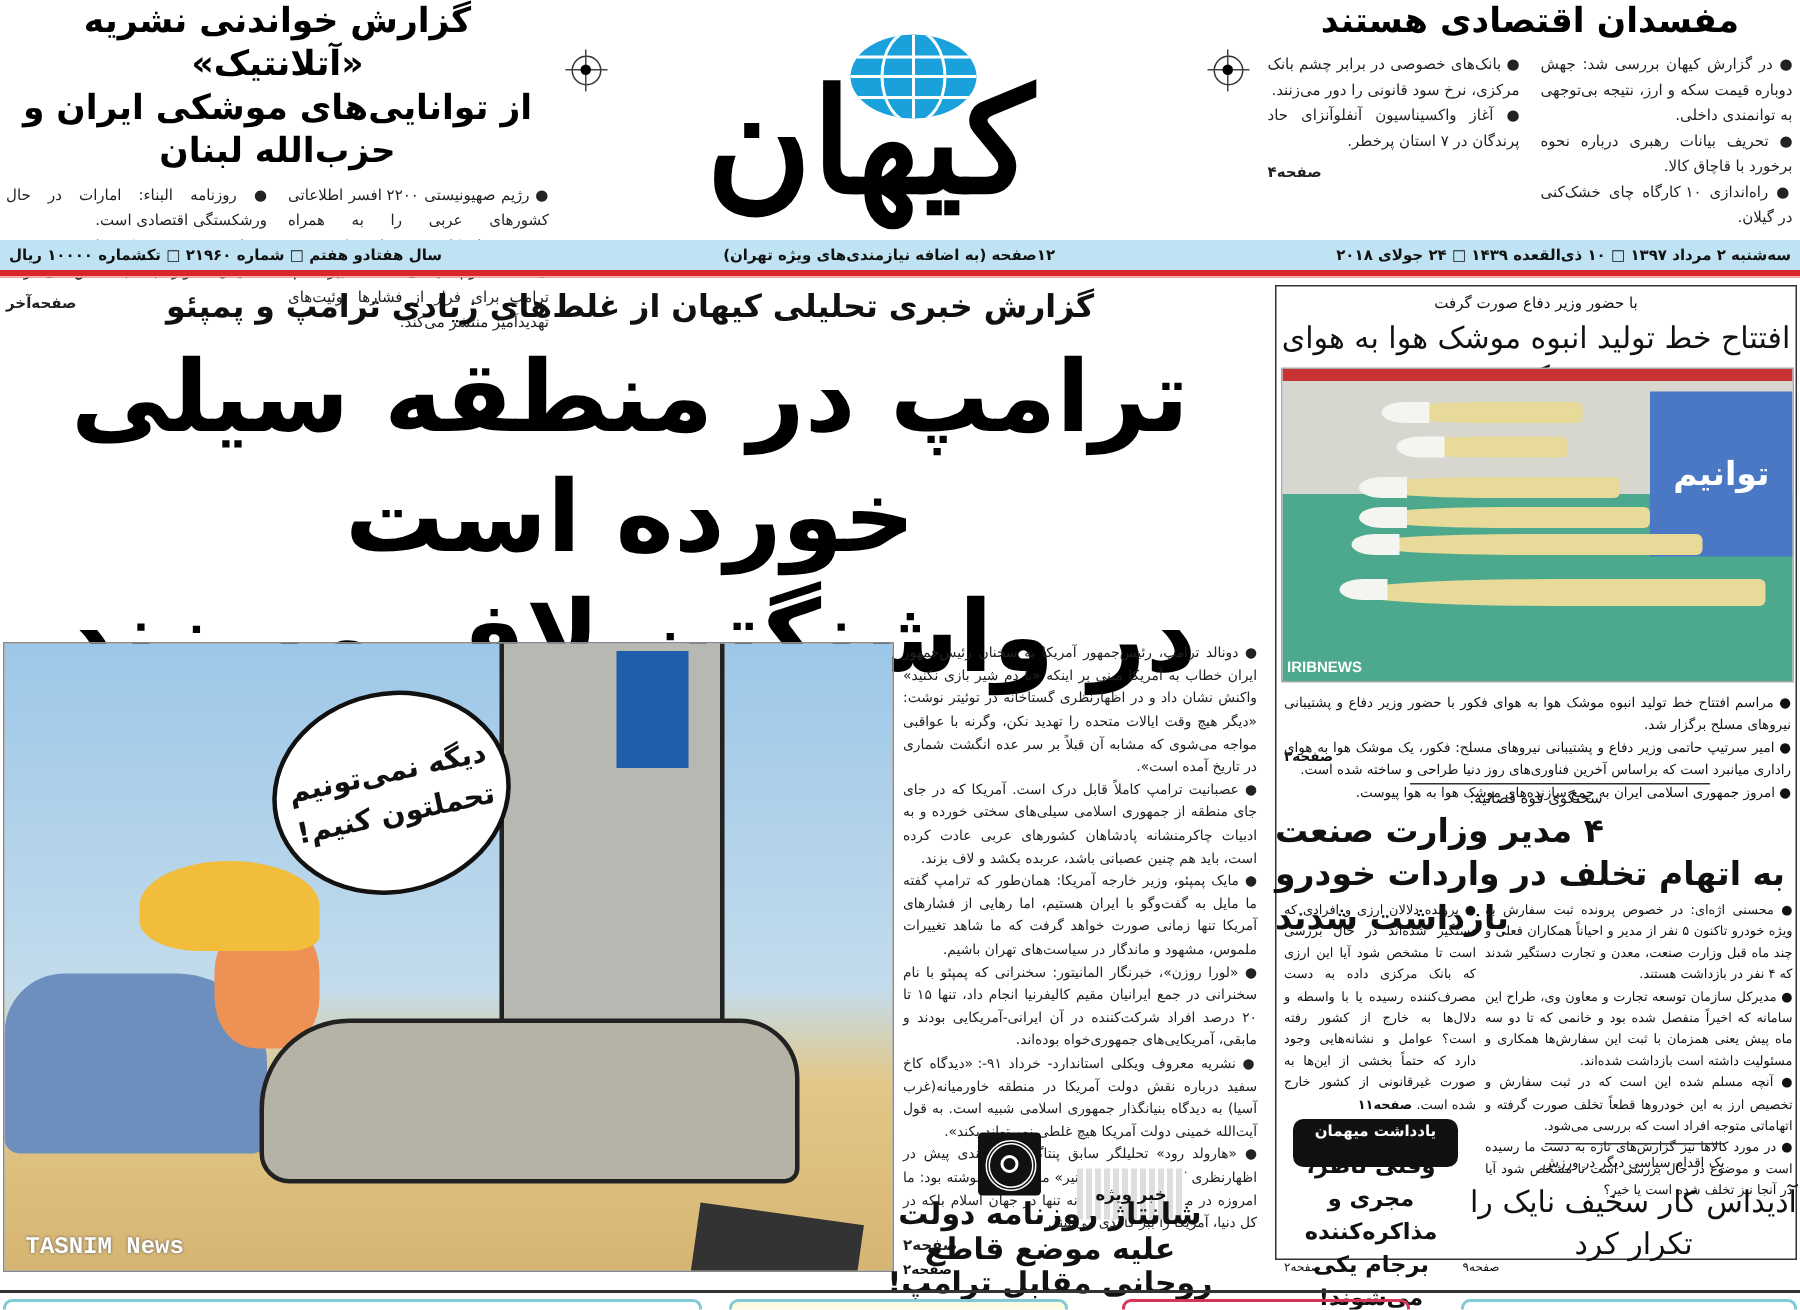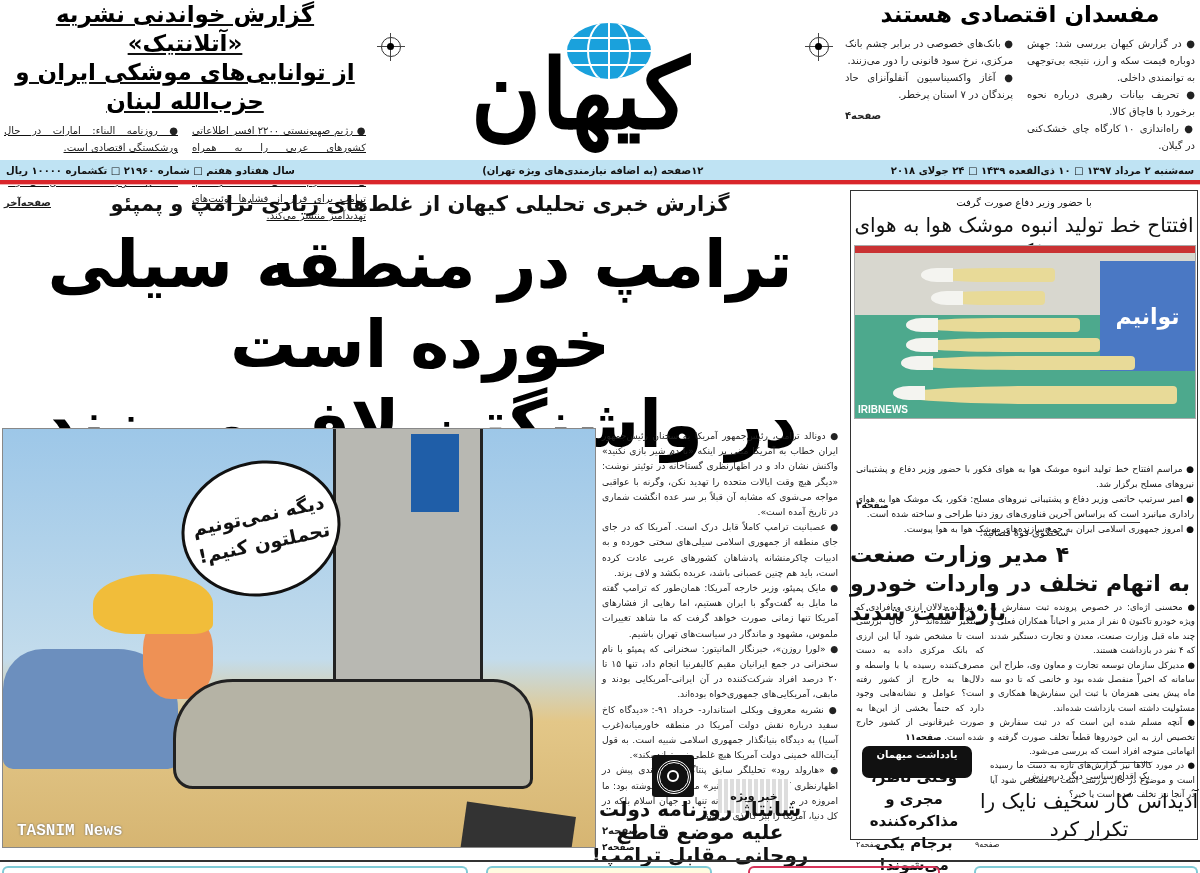--- a/index.html
+++ b/index.html
@@ -56,21 +56,21 @@
   .special-icon:before { content: ""; position: absolute; left: 5px; top: 5px; width: 28px; height: 28px; border: 3px double #fff; border-radius: 50%; }
   .special-icon:after { content: ""; position: absolute; left: 15px; top: 15px; width: 8px; height: 8px; border: 2px solid #fff; border-radius: 50%; }
   .special-tag { position: absolute; right: 48px; top: 4px; width: 72px; height: 34px; background: repeating-linear-gradient(90deg, #ddd 0 4px, #fff 4px 6px); font-size: 11px; font-weight: bold; display: flex; align-items: center; justify-content: center; margin-top: 20px; }
   .special-title { left: 582px; top: 798px; width: 236px; text-align: center; font-size: 20px; font-weight: bold; line-height: 23px; }
   .special-page { left: 602px; top: 842px; font-size: 9px; font-weight: bold; }
 
   
   .right-box { left: 850px; top: 190px; width: 348px; height: 650px; border: 1px solid #333; }
   .missile-kicker { left: 850px; top: 197px; width: 348px; text-align: center; font-size: 10px; }
   .missile-title { left: 850px; top: 212px; width: 348px; text-align: center; font-size: 20px; line-height: 26px; }
-  .missile-photo { left: 854px; top: 245px; width: 342px; height: 174px; background: linear-gradient(180deg, #c93233 0 4%, #d8d7cf 4% 40%, #4da98d 40% 100%); overflow: hidden; border: 1px solid #aaa; }
+  .missile-photo { left: 854px; top: 245px; width: 342px; height: 210px; background: linear-gradient(180deg, #c93233 0 4%, #d8d7cf 4% 40%, #4da98d 40% 100%); overflow: hidden; border: 1px solid #aaa; }
   .missile { position: absolute; height: 14px; background: #e8da98; border-radius: 50% 4px 4px 50%; }
   .missile:before { content: ""; position: absolute; left: -4px; top: 0; width: 32px; height: 14px; background: #f4f4f0; border-radius: 50% 0 0 50%; }
   .banner { position: absolute; right: 0; top: 15px; width: 95px; height: 110px; background: #4a78c4; color: #fff; font-weight: bold; font-size: 22px; display: flex; align-items: center; justify-content: center; }
   .iribnews { position: absolute; left: 3px; bottom: 3px; color: #fff; font-family: "Liberation Sans", sans-serif; font-weight: bold; font-size: 10px; direction: ltr; }
   .missile-body { left: 856px; top: 462px; width: 338px; font-size: 9px; line-height: 15px; text-align: justify; }
   .missile-page { left: 856px; top: 500px; font-size: 9px; font-weight: bold; }
   .underline-sep { left: 940px; top: 522px; width: 200px; height: 1px; background: #333; }
 
   .court-kicker { left: 850px; top: 527px; width: 348px; text-align: center; font-size: 10px; }
   .court-title { left: 850px; top: 540px; width: 348px; text-align: left; font-size: 22px; font-weight: bold; line-height: 29px; }
@@ -119,21 +119,21 @@
       <div>● راه‌اندازی ۱۰ کارگاه چای خشک‌کنی در گیلان.</div>
     </div>
     <div class="top-col">
       <div>● بانک‌های خصوصی در برابر چشم بانک مرکزی، نرخ سود قانونی را دور می‌زنند.</div>
       <div>● آغاز واکسیناسیون آنفلوآنزای حاد پرندگان در ۷ استان پرخطر.</div>
       <div class="page-ref" style="text-align:left;margin-top:4px;">صفحه۴</div>
     </div>
   </div>
 </div>
 
-<div class="abs top-box" style="left:4px;width:362px;text-decoration:underline;">
+<div class="abs top-box" style="left:4px;width:362px;">
   <div class="top-head">
     <div>گزارش خواندنی نشریه «آتلانتیک»</div>
     <div>از توانایی‌های موشکی ایران و حزب‌الله لبنان</div>
   </div>
   <div class="top-cols">
     <div class="top-col">
       <div>● رژیم صهیونیستی ۲۲۰۰ افسر اطلاعاتی کشورهای عربی را به همراه تروریست‌های کلاه‌سفید فراری داد.</div>
       <div>● استاد علوم سیاسی دانشگاه بیرمنگام: ترامپ برای فرار از فشارها توئیت‌های تهدیدآمیز منتشر می‌کند.</div>
     </div>
     <div class="top-col">

